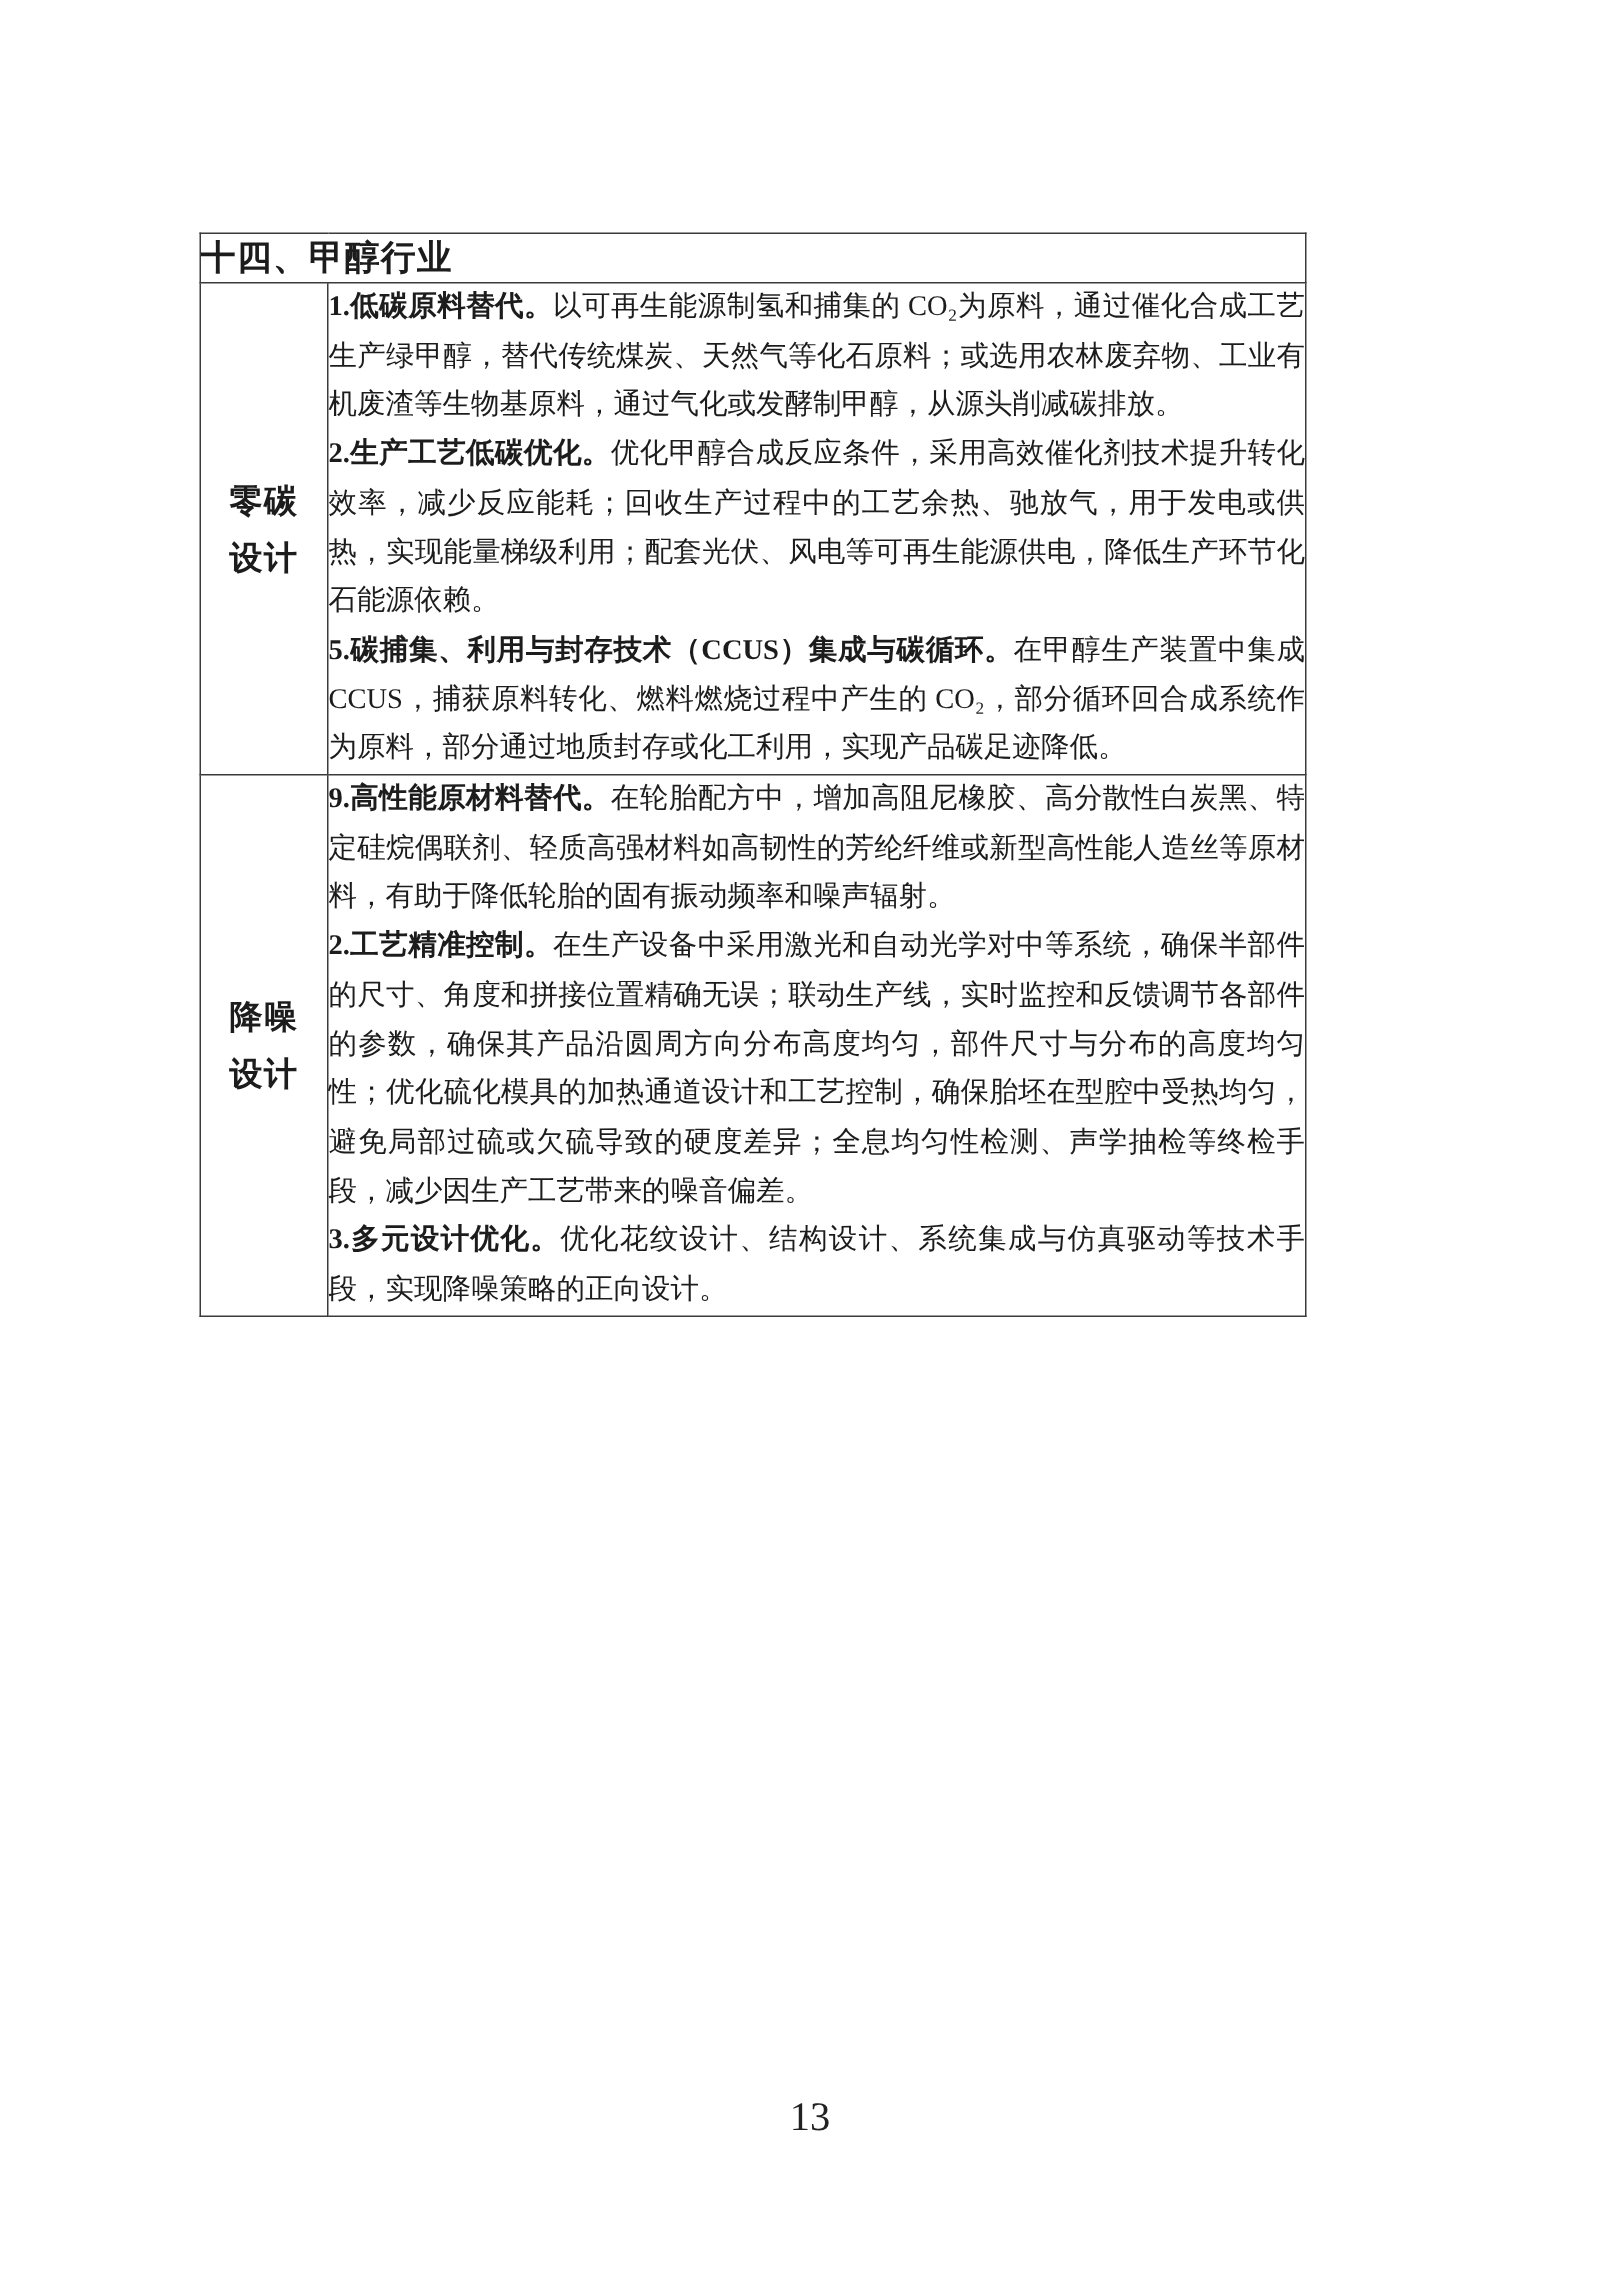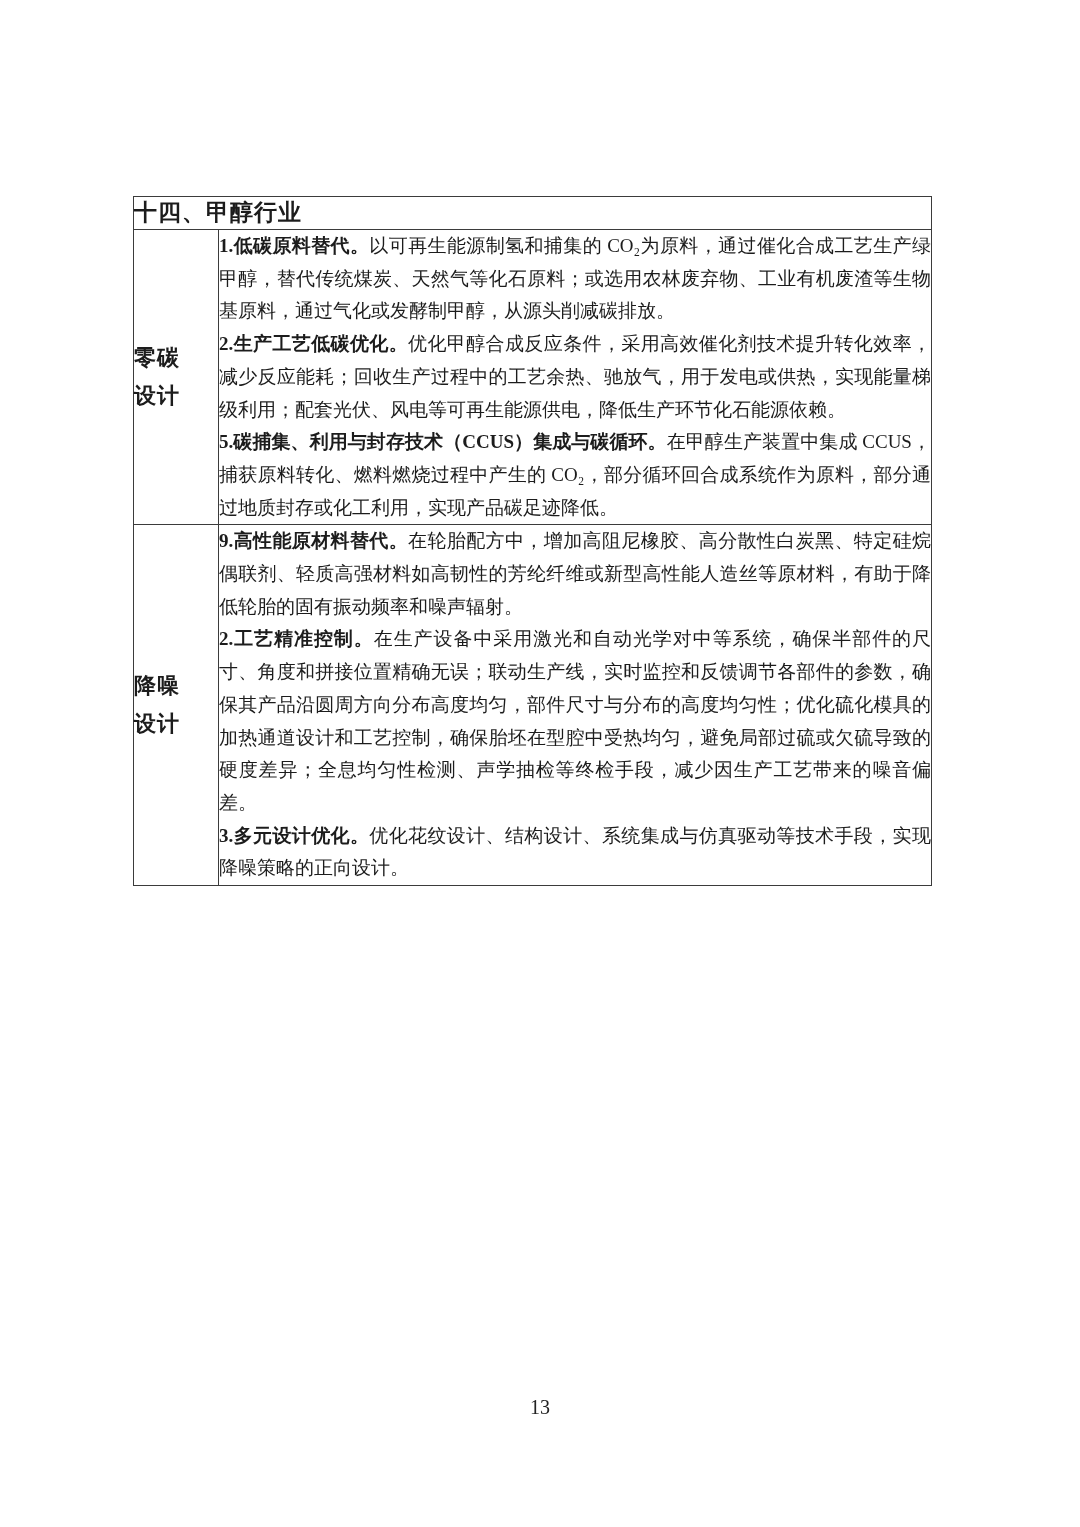--- a/index.html
+++ b/index.html
@@ -13,41 +13,41 @@
     height: 1527px;
     background: #ffffff;
     color: #1c1c1c;
     font-family: "Liberation Serif", "DejaVu Serif", serif;
     overflow: hidden;
   }
   table.doc-table {
     position: absolute;
     left: 133px;
     top: 155px;
-    width: 799px;
+    width: 738px;
     border-collapse: collapse;
     table-layout: fixed;
-    margin-top: 41px;
   }
   table.doc-table td {
     border: 1.5px solid #3b3b3b;
     padding: 0;
     vertical-align: middle;
   }
   col.c-label { width: 85px; }
   td.sec-header {
     height: 32px;
     font-weight: bold;
     font-size: 23px;
     line-height: 28px;
     padding: 2px 8px 2px 10px;
     letter-spacing: 1px;
     white-space: nowrap;
   }
   td.row-label {
+    text-align: center;
     font-weight: bold;
     font-size: 22px;
     line-height: 38px;
     letter-spacing: 1px;
   }
   td.cell-content {
     padding: 3px 6px 4px 8px;
     vertical-align: top;
   }
   td.cell-content p {
@@ -60,21 +60,21 @@
   }
   span.lead {
     font-weight: bold;
   }
   .page-number {
     position: absolute;
     left: 0;
     top: 1396px;
     width: 1080px;
     text-align: center;
-    font-size: 20px;
+    font-size: 27px;
     color: #222222;
   }
 </style>
 </head>
 <body>
 
 <div class="page">
 
   <table class="doc-table">
     <colgroup>

